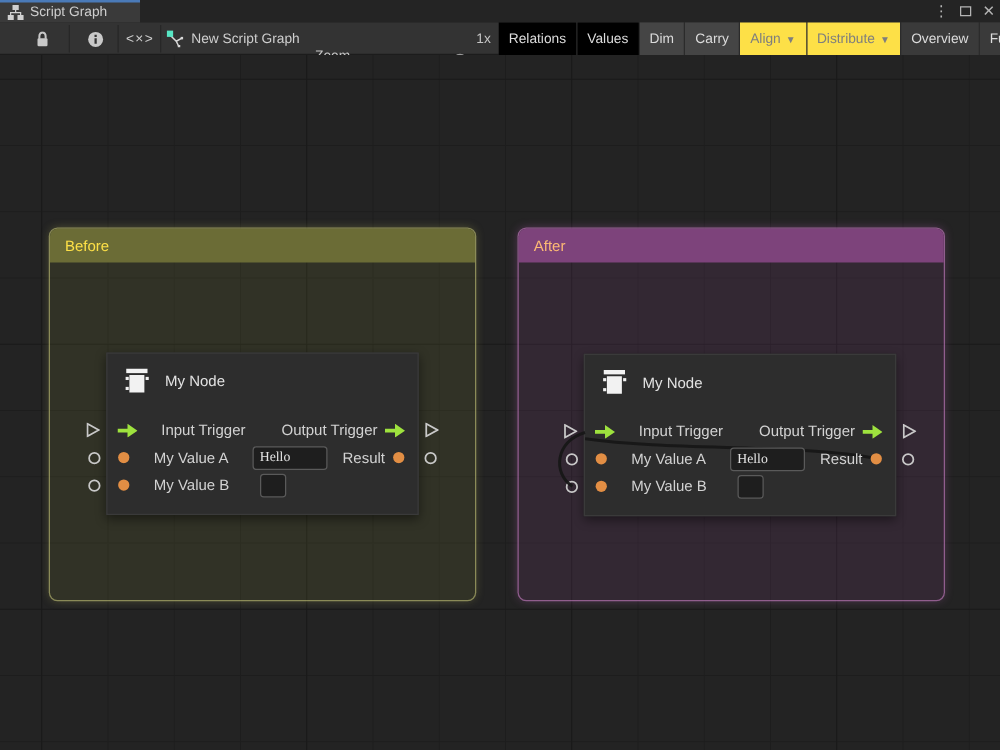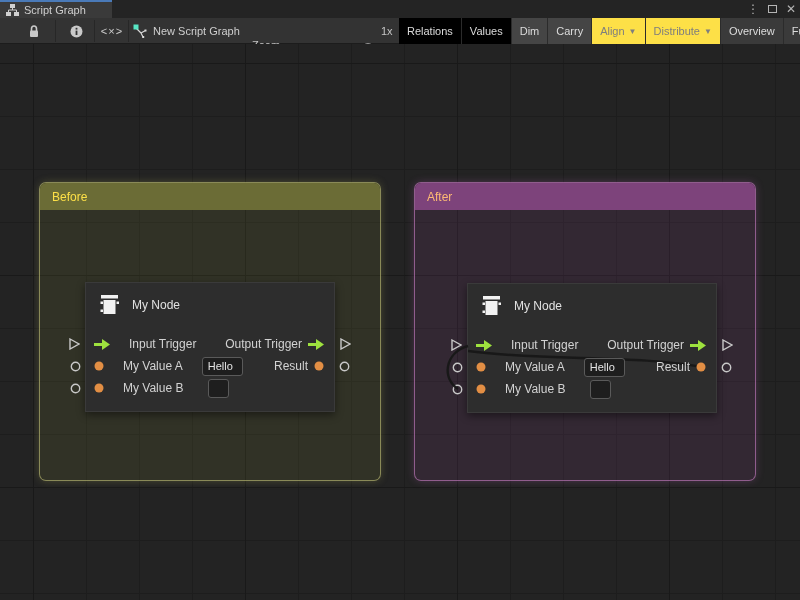--- a/index.html
+++ b/index.html
@@ -70,21 +70,21 @@
   .port-row { position:absolute; height:20px; display:flex; align-items:center; }
   .row1 { top:51px; } .row2 { top:73px; } .row3 { top:95px; }
   .row-left { left:8px; gap:19px; }
   .row-right { right:10px; gap:6px; }
   .port-label { font-size:12px; color:#d2d2d2; }
   .value-field {
     background:#1e1e1e; border:1px solid #5a5a5a; border-radius:3px;
     height:19px; color:#e3e3e3; font-size:11px; padding:0 5px;
     display:flex; align-items:center; cursor:text;
   }
-  .field-a { width:41px; }
+  .field-a { width:60px;font-family:Liberation Serif, serif; }
   .field-b { width:21px; margin-left:6px; }
   .outer-port { position:absolute; }
   svg { display:block; }
 </style>
 </head>
 <body>
 
 <div class="app">
 
   <div class="tabbar">

